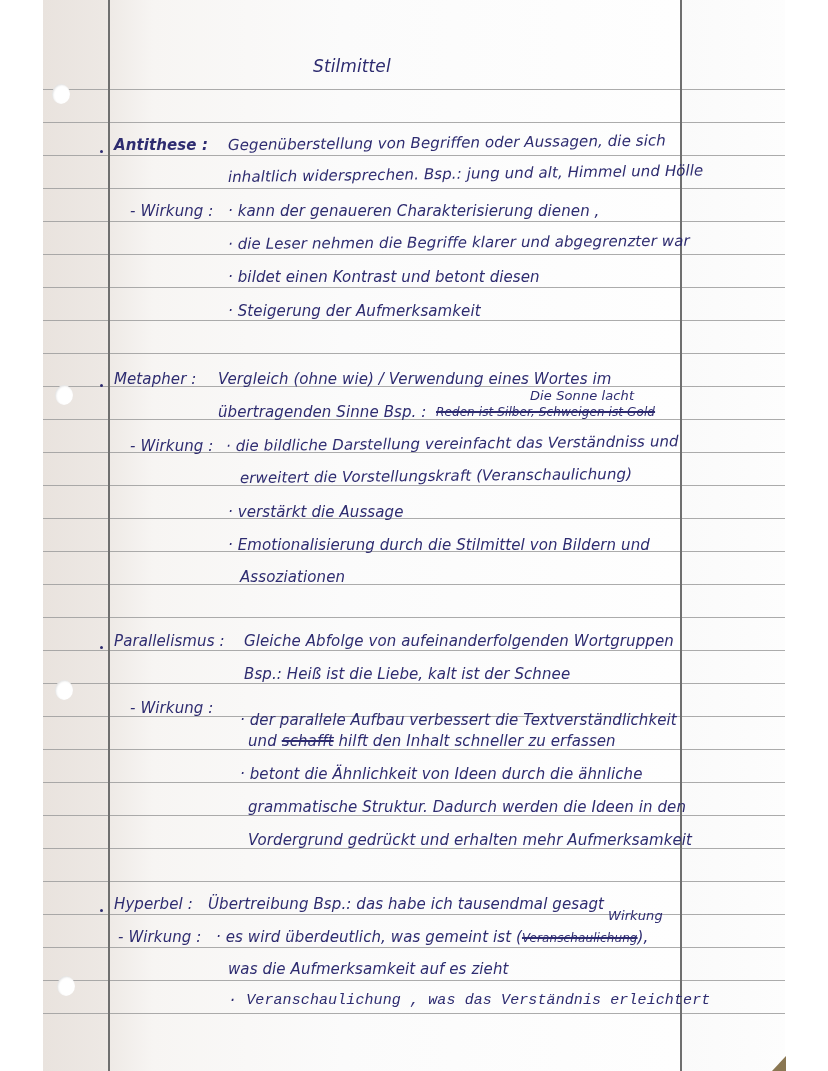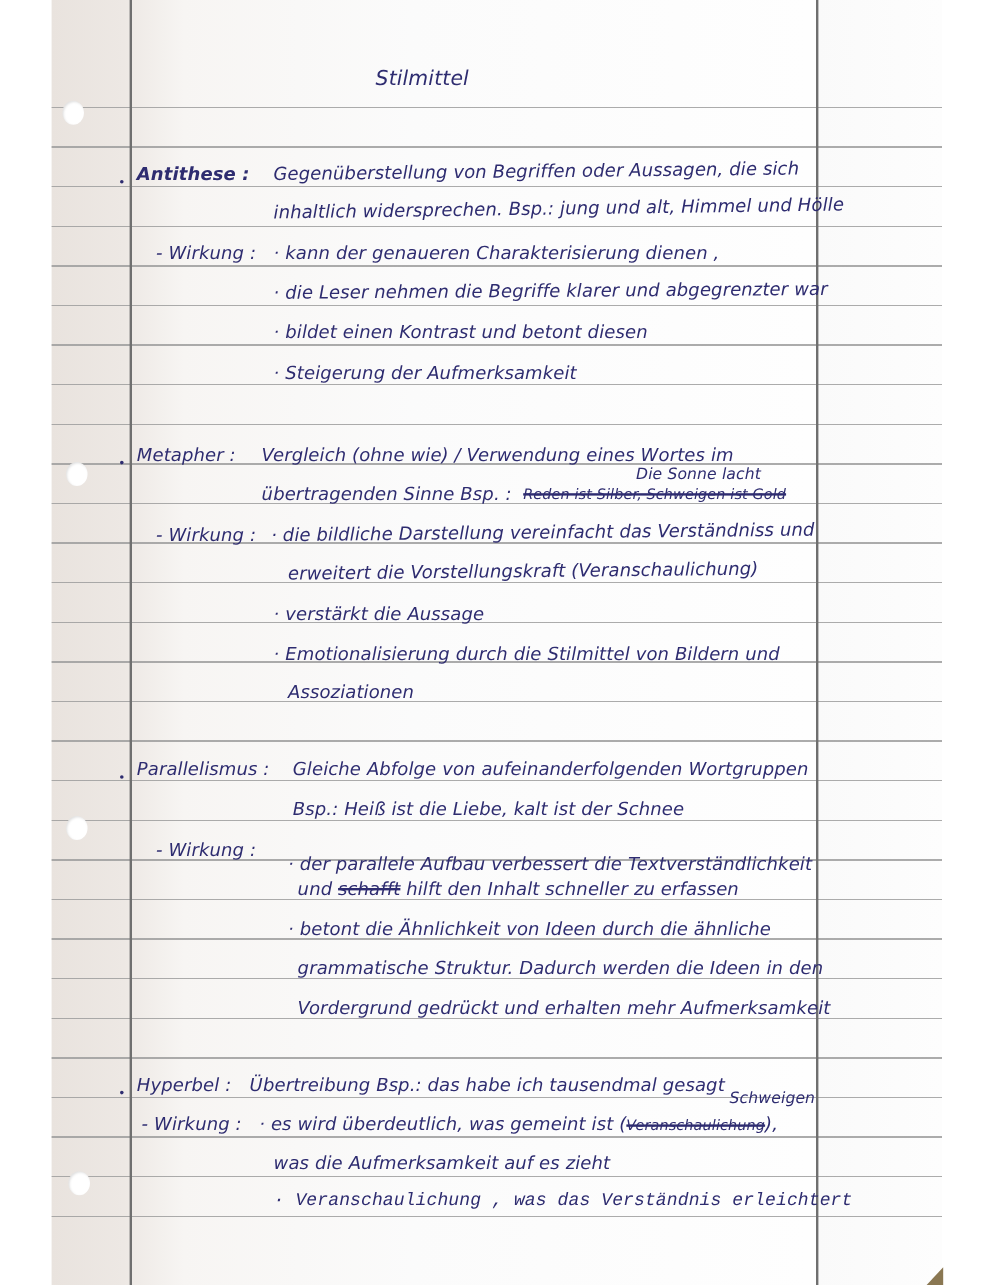--- a/index.html
+++ b/index.html
@@ -106,19 +106,19 @@
   <span class="strike">schafft</span>
   <span>hilft den Inhalt schneller zu erfassen</span>
 </div>
 <div class="ink" style="left:240px; top:765px;">· betont die Ähnlichkeit von Ideen durch die ähnliche</div>
 <div class="ink" style="left:248px; top:798px;">grammatische Struktur. Dadurch werden die Ideen in den</div>
 <div class="ink" style="left:248px; top:831px;">Vordergrund gedrückt und erhalten mehr Aufmerksamkeit</div>
 
 <div class="dot" style="left:100px; top:909px;"></div>
 <div class="ink" style="left:114px; top:895px;">Hyperbel :</div>
 <div class="ink" style="left:208px; top:895px;">Übertreibung  Bsp.:  das habe ich tausendmal gesagt</div>
-<div class="ink sup" style="left:608px; top:908px;">Schweigen</div>
+<div class="ink sup" style="left:608px; top:908px;">Wirkung</div>
 <div class="ink" style="left:118px; top:928px;">- Wirkung :</div>
 <div class="ink" style="left:216px; top:928px;">
   <span>· es wird überdeutlich, was gemeint ist (</span><span class="strike" style="font-size:12px;">Veranschaulichung</span><span>),</span>
 </div>
 <div class="ink" style="left:228px; top:960px;">was die Aufmerksamkeit auf es zieht</div>
 <div class="ink" style="left:228px; top:992px;font-family:Liberation Mono, monospace;">· Veranschaulichung , was das Verständnis erleichtert</div>
 
 </body></html>

